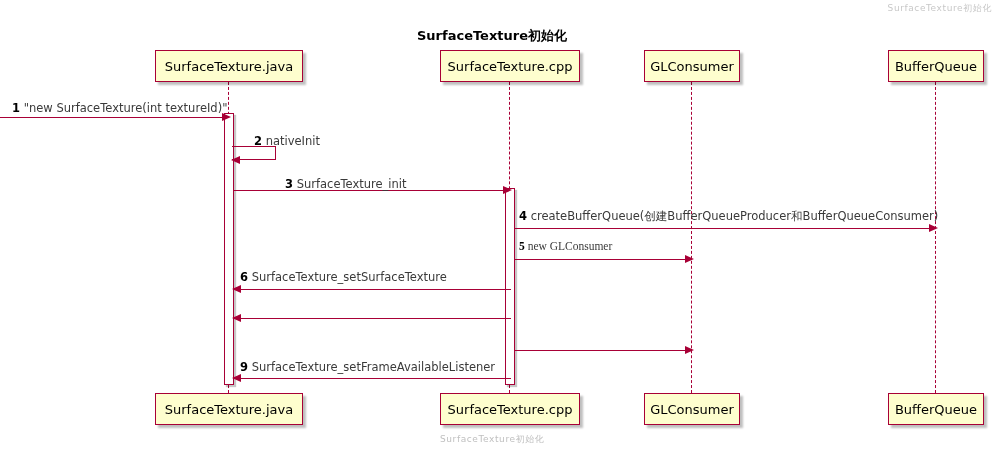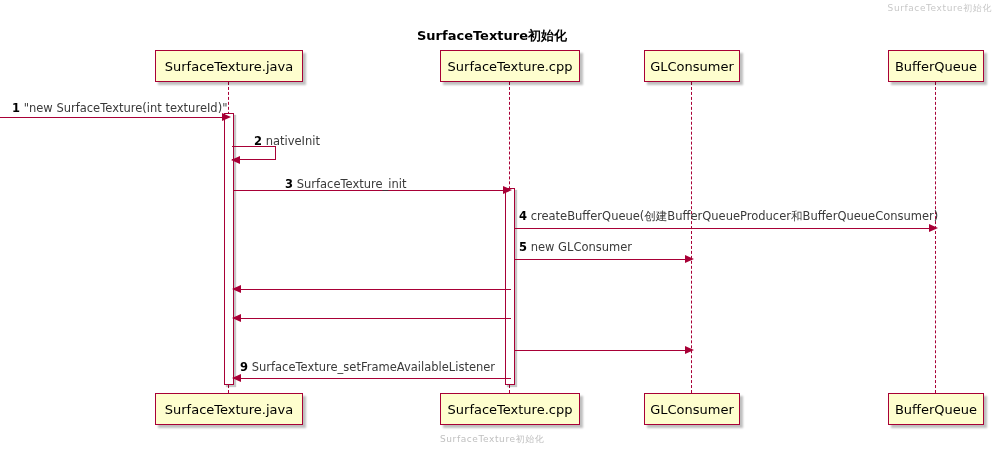--- a/index.html
+++ b/index.html
@@ -162,25 +162,26 @@
         <div class="msg-label" style="left: 252px; top: 177px; margin-left: 33px;"><b>3</b><span> SurfaceTexture_init</span></div>
       </div>
       <div style="position: absolute; left: 0px; top: 0px; width: 100%; height: 100%;">
         <div class="msg-line" style="left: 515px; top: 228px; width: 414px;"></div>
         <div class="arrowhead arrow-right" style="left: 929px; top: 224px;"></div>
         <div class="msg-label" style="left: 519px; top: 209px;"><b>4</b><span> createBufferQueue(创建BufferQueueProducer和BufferQueueConsumer)</span></div>
       </div>
       <div style="position: absolute; left: 0px; top: 0px; width: 100%; height: 100%;">
         <div class="msg-line" style="left: 515px; top: 259px; width: 170px;"></div>
         <div class="arrowhead arrow-right" style="left: 685px; top: 255px;"></div>
-        <div class="msg-label" style="left: 519px; top: 240px;"><b>5</b><span> new GLConsumer</span></div>
+        <div class="msg-label" style="left: 519px; top: 240px; font-family: Liberation Serif, serif;"><b>5</b><span> new GLConsumer</span></div>
       </div>
       <div style="position: absolute; left: 0px; top: 0px; width: 100%; height: 100%;">
         <div class="msg-line" style="left: 241px; top: 289px; width: 270px;"></div>
         <div class="arrowhead arrow-left" style="left: 232px; top: 285px;"></div>
+        <div class="msg-label" style="left: 240px; top: 270px;"><b>6</b><span> SurfaceTexture_setSurfaceTexture</span></div>
       </div>
       <div style="position: absolute; left: 0px; top: 0px; width: 100%; height: 100%;">
         <div class="msg-line" style="left: 241px; top: 318px; width: 270px;"></div>
         <div class="arrowhead arrow-left" style="left: 232px; top: 314px;"></div>
       </div>
       <div style="position: absolute; left: 0px; top: 0px; width: 100%; height: 100%;">
         <div class="msg-line" style="left: 515px; top: 350px; width: 170px;"></div>
         <div class="arrowhead arrow-right" style="left: 685px; top: 346px;"></div>
       </div>
       <div style="position: absolute; left: 0px; top: 0px; width: 100%; height: 100%;">

